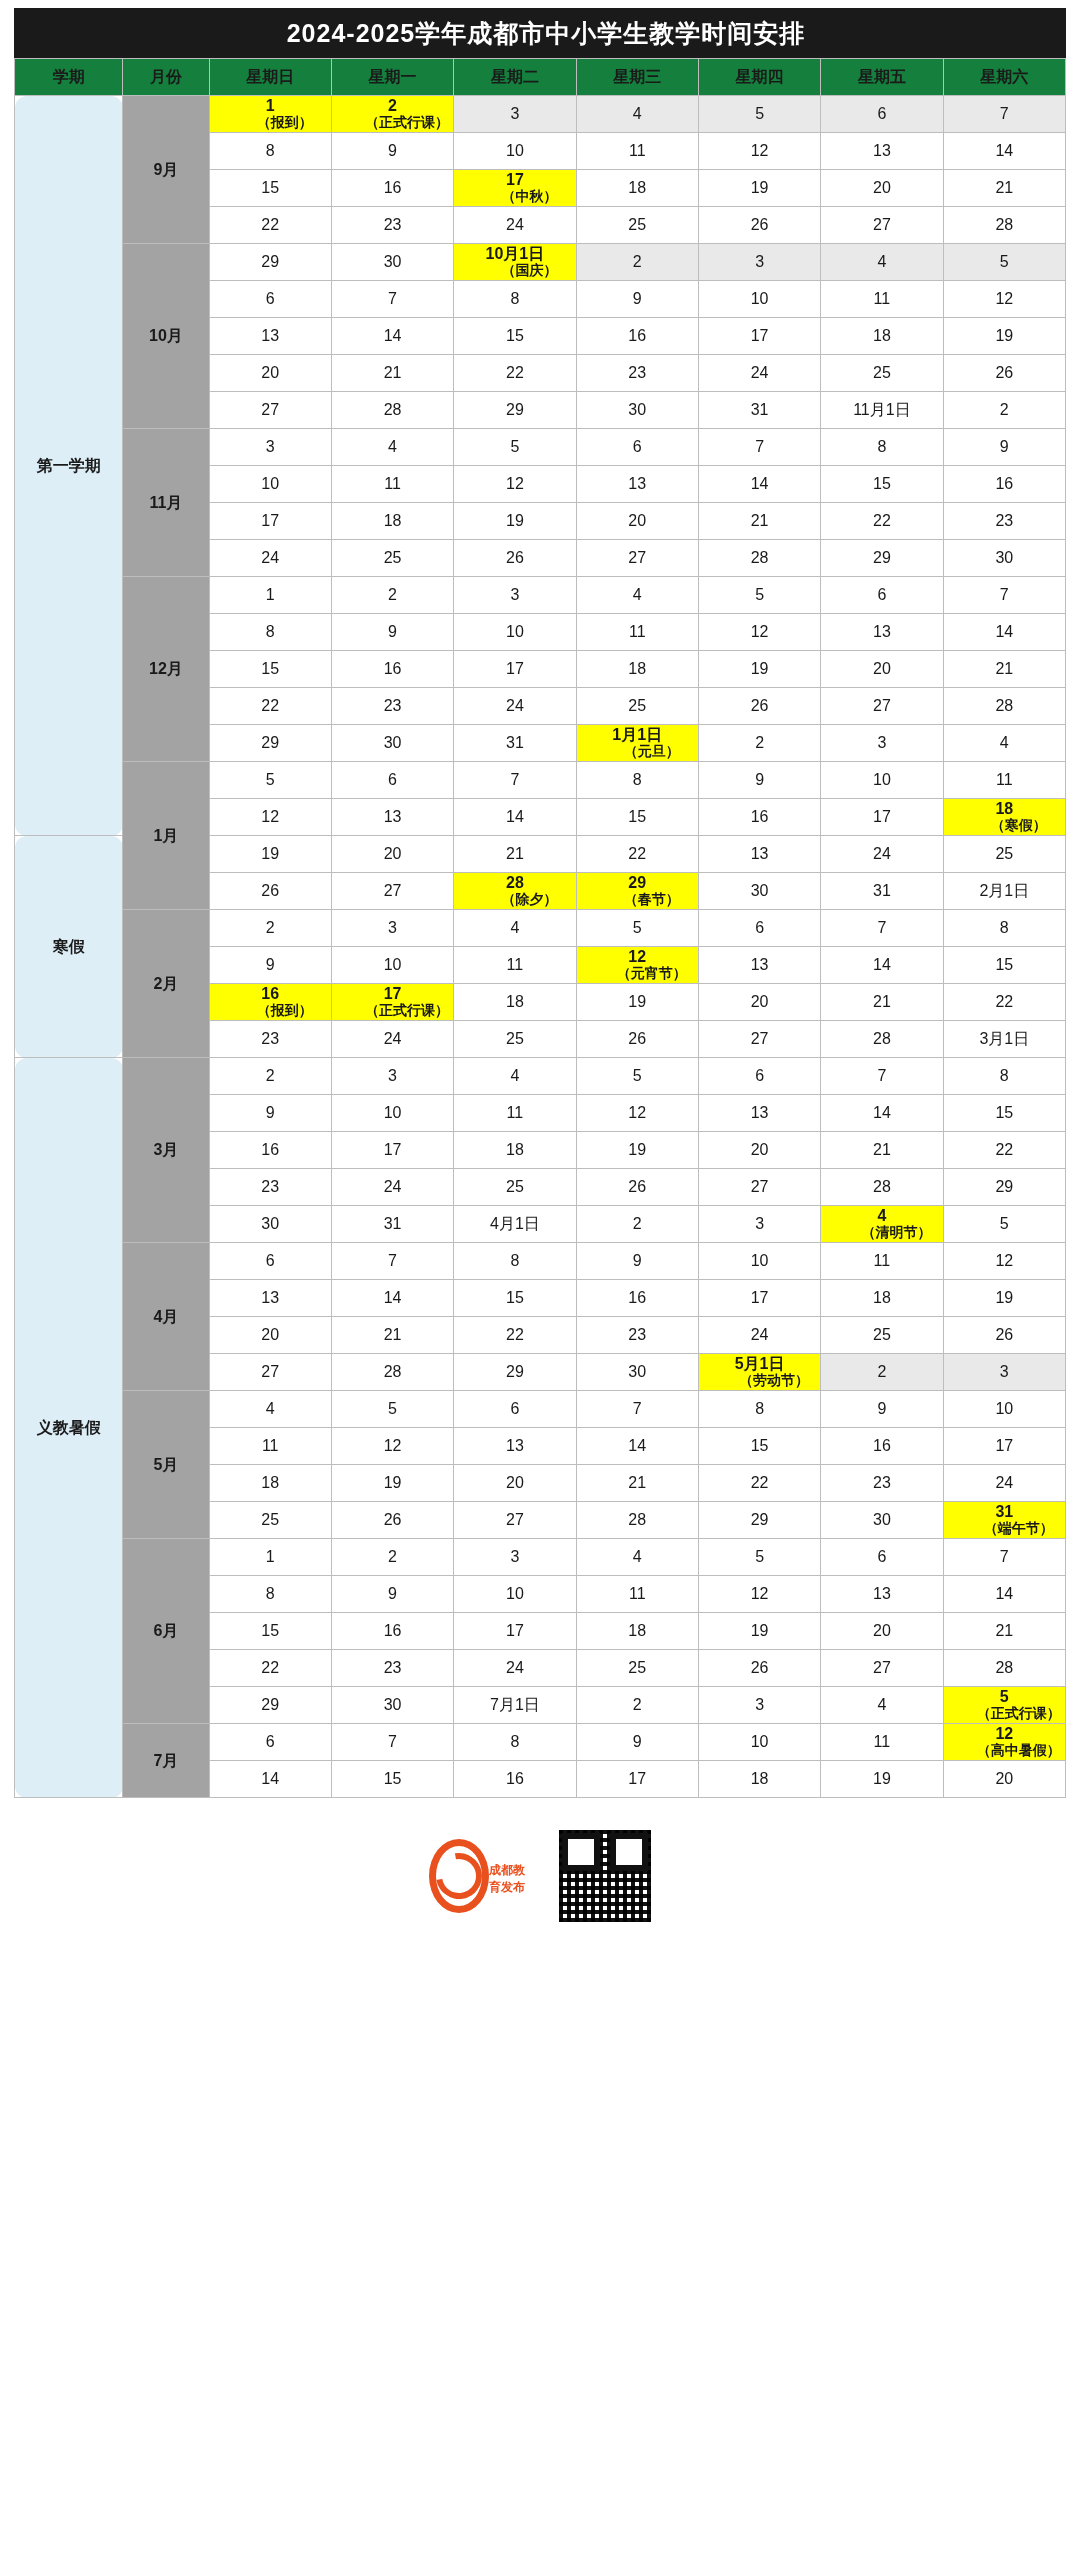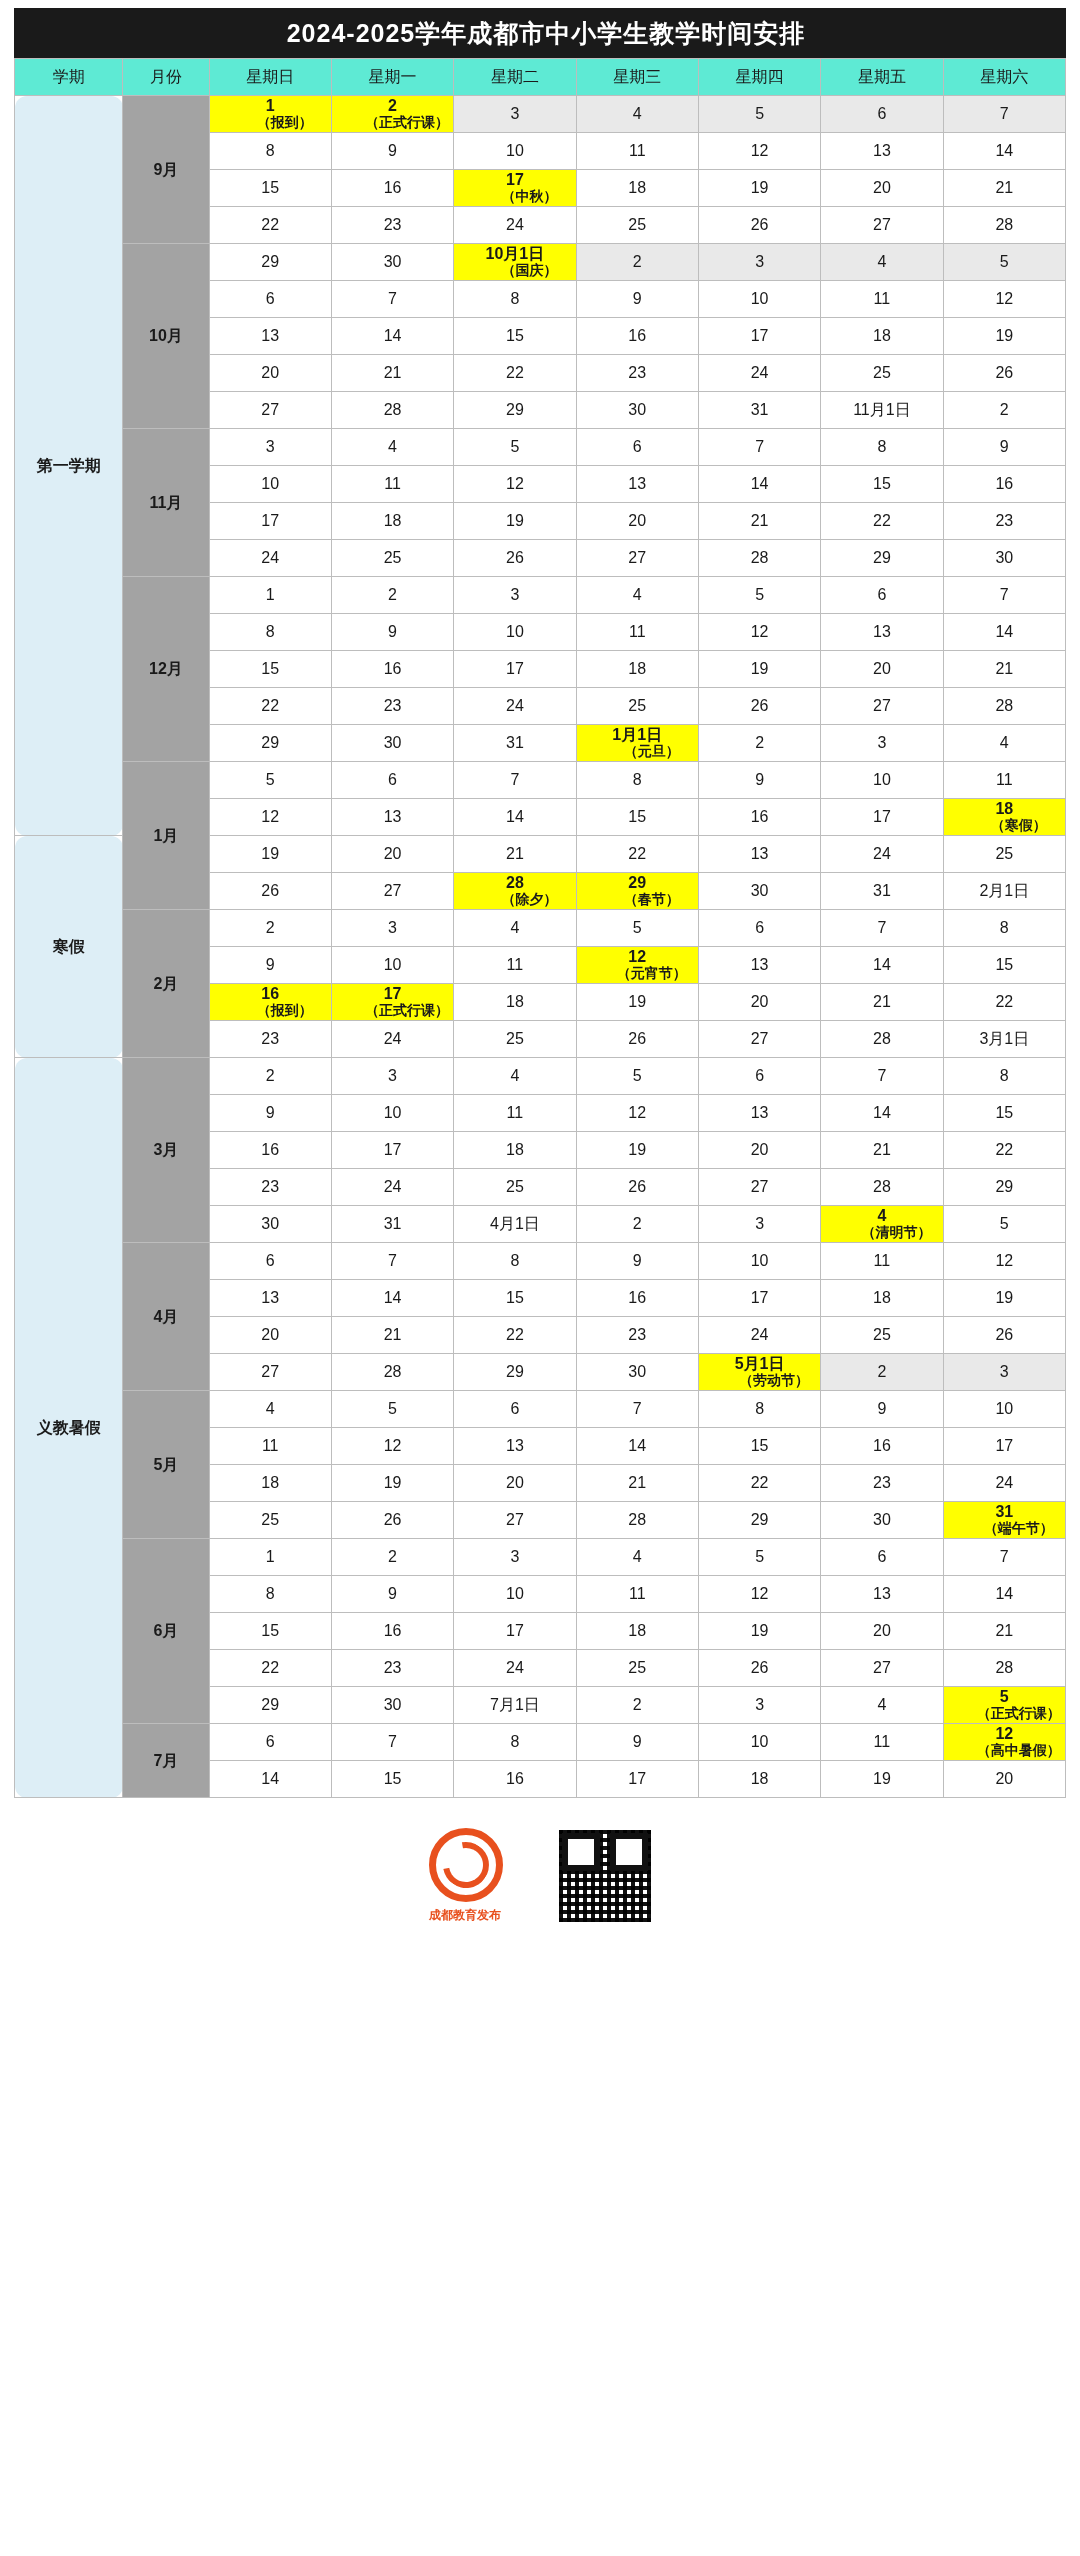--- a/index.html
+++ b/index.html
@@ -39,22 +39,22 @@
     border: 1px solid #bdbdbd;
     text-align: center;
     vertical-align: middle;
     font-size: 16px;
     color: #1a1a1a;
     height: 37px;
     padding: 0;
     line-height: 1.12;
   }
   thead th {
-    background: #5eead4;
-    font-weight: normal;
+    background: #15803d;
+    font-weight: bold;
     font-size: 17px;
     height: 40px;
   }
   .col-term { width: 108px; }
   .col-month { width: 86px; }
   .daycol { width: 122px; }
 
   td.term {
     background: #ddeef6;
     font-weight: bold;
@@ -81,22 +81,22 @@
   }
   .footer {
     margin-top: 26px;
     display: flex;
     align-items: center;
     justify-content: center;
     gap: 26px;
   }
   .logo {
     width: 104px; height: 104px;
-    display: flex; flex-direction: column;
-    justify-content: center;
+    display: flex; 
+    align-items: center; justify-content: center;
   }
   .logo .ring {
     width: 74px; height: 74px; border-radius: 50%;
     border: 7px solid #e8501e;
     display: flex; align-items: center; justify-content: center;
     position: relative;
   }
   .logo .ring:after {
     content: "";
     width: 34px; height: 34px; border-radius: 50%;

